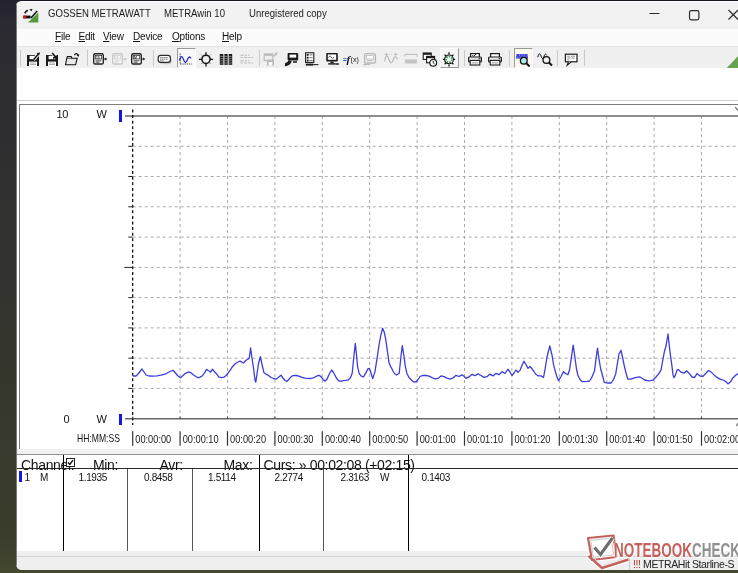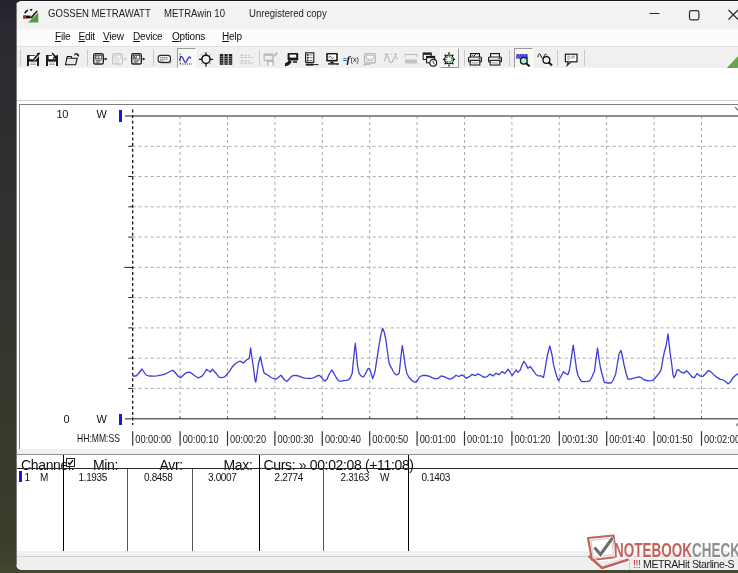--- a/index.html
+++ b/index.html
@@ -348,34 +348,34 @@
   <div class="abs" id="split"></div>
   <div class="abs" id="tablepanel">
     <span class="h" style="left:4px">Channel:</span>
     <svg class="abs" style="left:48.5px;top:2.5px" width="9" height="9" viewBox="0 0 9 9">
         <rect x="0.5" y="0.5" width="8" height="8" fill="#fff" stroke="#222" stroke-width="1"></rect>
         <path d="M2 4.5 L3.8 6.5 L7 2.2" stroke="#111" stroke-width="1.4" fill="none"></path>
       </svg>
     <span class="h" style="left:76px">Min:</span>
     <span class="h" style="left:142.5px">Avr:</span>
     <span class="h" style="left:206.5px">Max:</span>
-    <span class="h" style="left:246.5px">Curs: » 00:02:08 (+11:08)</span>
+    <span class="h" style="left:246.5px">Curs: » 00:02:08 (+02:15)</span>
     <div class="vthick" style="left:46px"></div>
     <div class="vthick" style="left:242px"></div>
     <div class="vthick" style="left:391px"></div>
     <div class="vthin" style="left:109.8px"></div>
     <div class="vthin" style="left:174.6px"></div>
     <div class="vthin" style="left:306.4px"></div>
     <div id="hdrline"></div>
     <div class="abs" style="left:1.5px;top:16px;width:3px;height:11px;background:#1616e6"></div>
     <span class="d" style="left:7.5px">1</span>
     <span class="d" style="left:23px">M</span>
     <span class="d" style="left:61.5px">1.1935</span>
     <span class="d" style="left:127px">0.8458</span>
-    <span class="d" style="left:191px">3.0007</span>
+    <span class="d" style="left:191px">1.5114</span>
     <span class="d" style="left:257.5px">2.2774</span>
     <span class="d" style="left:323.5px">2.3163</span>
     <span class="d" style="left:363px">W</span>
     <span class="d" style="left:404.5px">0.1403</span>
   </div>
   <div class="abs" id="statusbar">
     <div class="line"></div>
     <div class="abs" style="left:613px;top:6px;width:1px;height:13px;background:#cccccc"></div>
     <span id="sbtext"><b>!!!</b> METRAHit Starline-S</span>
     <svg class="abs" style="left:723px;top:8px" width="13" height="11" viewBox="0 0 13 11">

